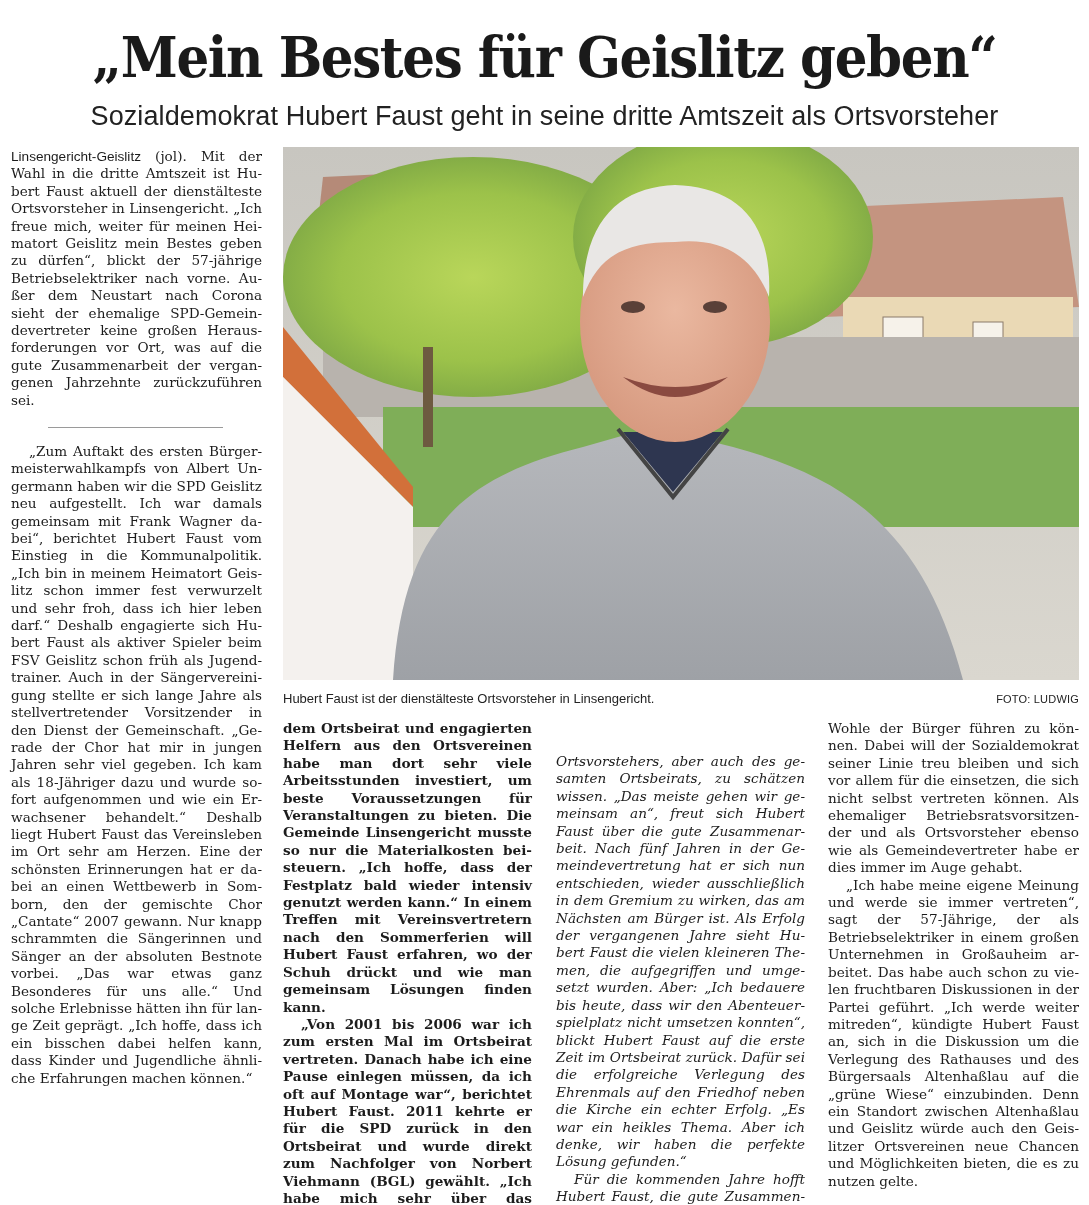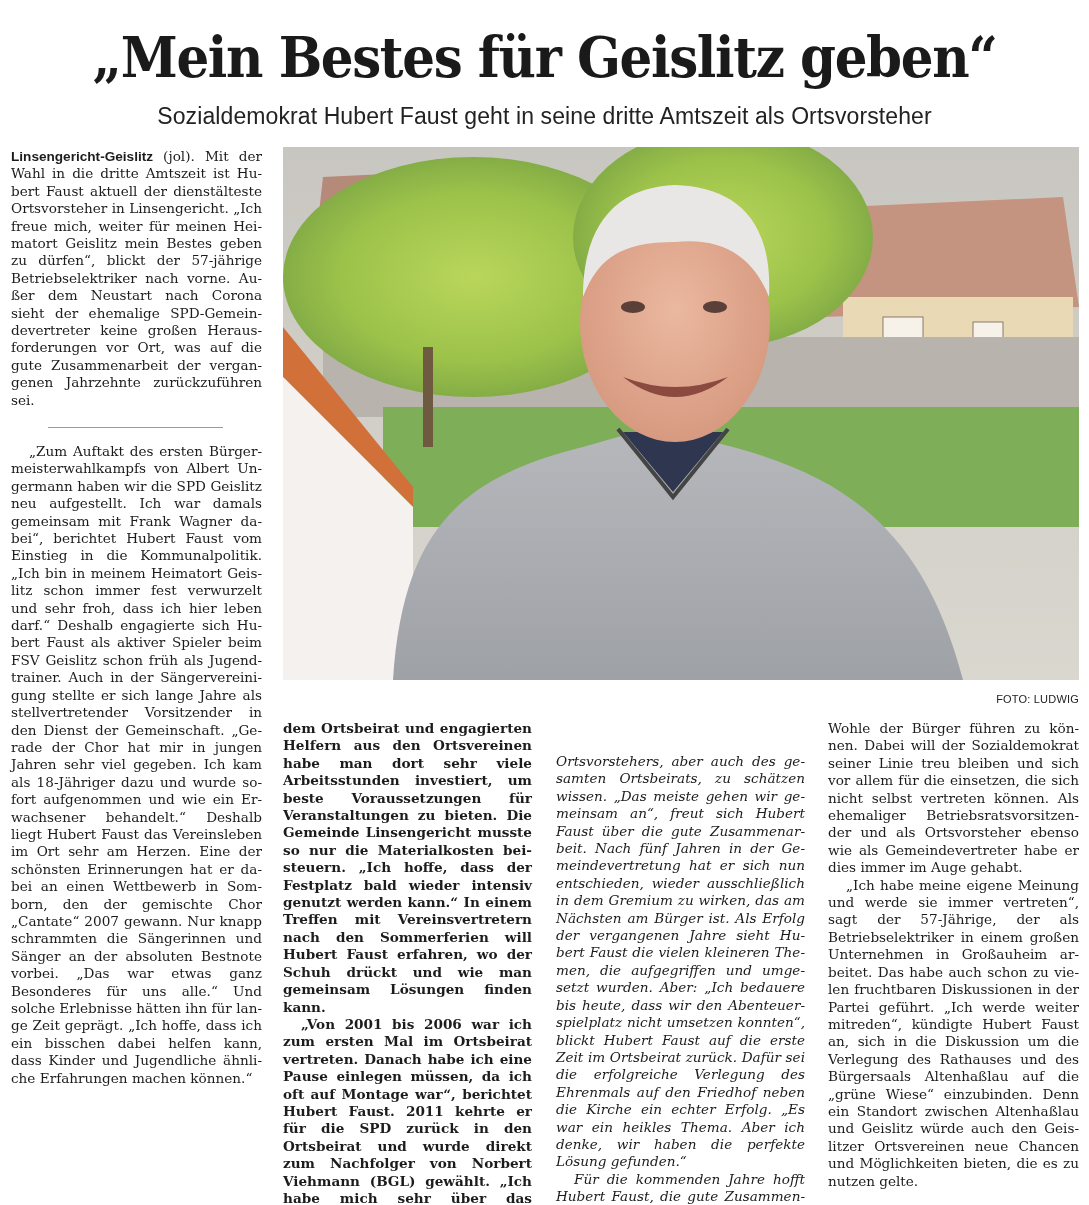--- a/index.html
+++ b/index.html
@@ -4,30 +4,30 @@
 <style>
   html, body { margin: 0; padding: 0; background: #ffffff; }
   body { width: 1089px; height: 1205px; position: relative; overflow: hidden; color: #1a1a1a; }
   .headline {
     position: absolute; left: 0; top: 22px; width: 1089px; text-align: center;
     font-family: "DejaVu Serif", serif; font-weight: bold; font-size: 56px;
     letter-spacing: -1.5px; line-height: 70px; transform: scaleX(0.92); transform-origin: center;
   }
   .subheadline {
     position: absolute; left: 0; top: 98px; width: 1089px; text-align: center;
-    font-family: "Liberation Sans", sans-serif; font-size: 23px; line-height: 36px;
+    font-family: "Liberation Sans", sans-serif; font-size: 27px; line-height: 36px;
     color: #222; letter-spacing: 0.1px;
   }
   .col {
     position: absolute; font-family: "DejaVu Serif", serif; font-size: 13.6px;
     line-height: 17.4px; text-align: justify; hyphens: manual; color: #1c1c1c;
   }
   .col p { margin: 0; }
   .col p.indent { text-indent: 18px; }
-  .dateline { font-family: "Liberation Sans", sans-serif; font-weight: bold; }
+  .dateline { font-family: "Liberation Sans", sans-serif; font-weight: normal; }
   .col-left { left: 11px; top: 148px; width: 251px; }
   .divider { position: absolute; left: 48px; top: 427px; width: 175px; height: 1px; background: #9a9a9a; }
   .col-left2 { left: 11px; top: 443px; width: 251px; }
   .col-2 { left: 283px; top: 720px; width: 249px; font-weight: bold; }
   .col-3 { left: 556px; top: 753px; width: 249px; font-style: italic; }
   .col-4 { left: 828px; top: 720px; width: 251px; }
 
   .photo {
     position: absolute; left: 283px; top: 147px; width: 796px; height: 533px; overflow: hidden;
     background: linear-gradient(180deg, #c9c4b7 0%, #d8d4c6 40%, #a8b890 70%, #8fae6a 100%);
@@ -101,20 +101,21 @@
     <path d="M335,282 L390,350 L445,282" fill="none" stroke="#444" stroke-width="4"></path>
     <ellipse cx="392" cy="175" rx="95" ry="120" fill="url(#face)"></ellipse>
     <path d="M300,150 C300,70 340,40 392,38 C450,40 490,70 486,150 C470,110 440,90 392,95 C340,95 315,110 300,150 Z" fill="#e9e7e5"></path>
     <path d="M340,230 Q392,270 445,230 Q392,250 340,230 Z" fill="#8a4a40"></path>
     <ellipse cx="350" cy="160" rx="12" ry="6" fill="#5a4038"></ellipse>
     <ellipse cx="432" cy="160" rx="12" ry="6" fill="#5a4038"></ellipse>
   </svg>
 </div>
 
 <div class="caption">
+  <span>Hubert Faust ist der dienstälteste Ortsvorsteher in Linsengericht.</span>
   <span class="credit">FOTO: LUDWIG</span>
 </div>
 
 <div class="col col-2">
   <p>dem Ortsbeirat und engagierten Helfern aus den Ortsvereinen habe man dort sehr viele Arbeitsstunden investiert, um beste Voraussetzun­gen für Veranstaltungen zu bieten. Die Gemeinde Linsengericht muss­te so nur die Materialkosten bei­steuern. „Ich hoffe, dass der Fest­platz bald wieder intensiv genutzt werden kann.“ In einem Treffen mit Vereinsvertretern nach den Som­merferien will Hubert Faust erfah­ren, wo der Schuh drückt und wie man gemeinsam Lösungen finden kann.</p>
   <p class="indent">„Von 2001 bis 2006 war ich zum ersten Mal im Ortsbeirat vertreten. Danach habe ich eine Pause einle­gen müssen, da ich oft auf Montage war“, berichtet Hubert Faust. 2011 kehrte er für die SPD zurück in den Ortsbeirat und wurde direkt zum Nachfolger von Norbert Viehmann (BGL) gewählt. „Ich habe mich sehr über das Vertrauen gefreut.“ Die Ergebnisse seitdem hätten gezeigt, dass die Geislitzer die Arbeit ihres</p>
 </div>
 
 <div class="col col-3">
   <p>Ortsvorstehers, aber auch des ge­samten Ortsbeirats, zu schätzen wissen. „Das meiste gehen wir ge­meinsam an“, freut sich Hubert Faust über die gute Zusammenar­beit. Nach fünf Jahren in der Ge­meindevertretung hat er sich nun entschieden, wieder ausschließlich in dem Gremium zu wirken, das am Nächsten am Bürger ist. Als Erfolg der vergangenen Jahre sieht Hu­bert Faust die vielen kleineren The­men, die aufgegriffen und umge­setzt wurden. Aber: „Ich bedauere bis heute, dass wir den Abenteuer­spielplatz nicht umsetzen konn­ten“, blickt Hubert Faust auf die erste Zeit im Ortsbeirat zurück. Da­für sei die erfolgreiche Verlegung des Ehrenmals auf den Friedhof ne­ben die Kirche ein echter Erfolg. „Es war ein heikles Thema. Aber ich denke, wir haben die perfekte Lösung gefunden.“</p>

